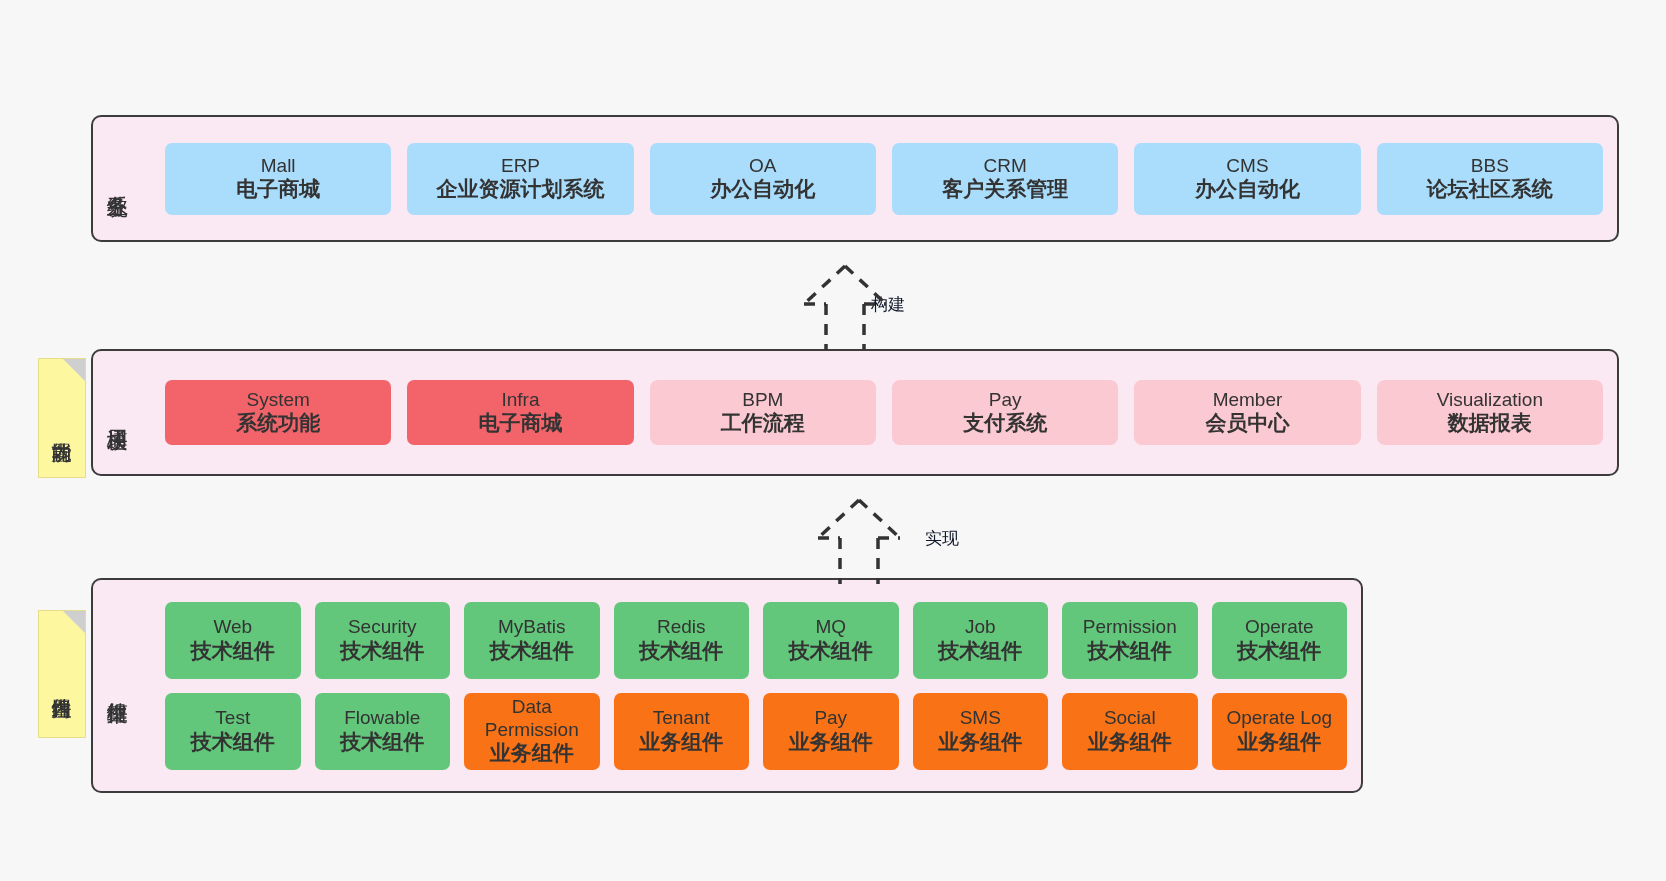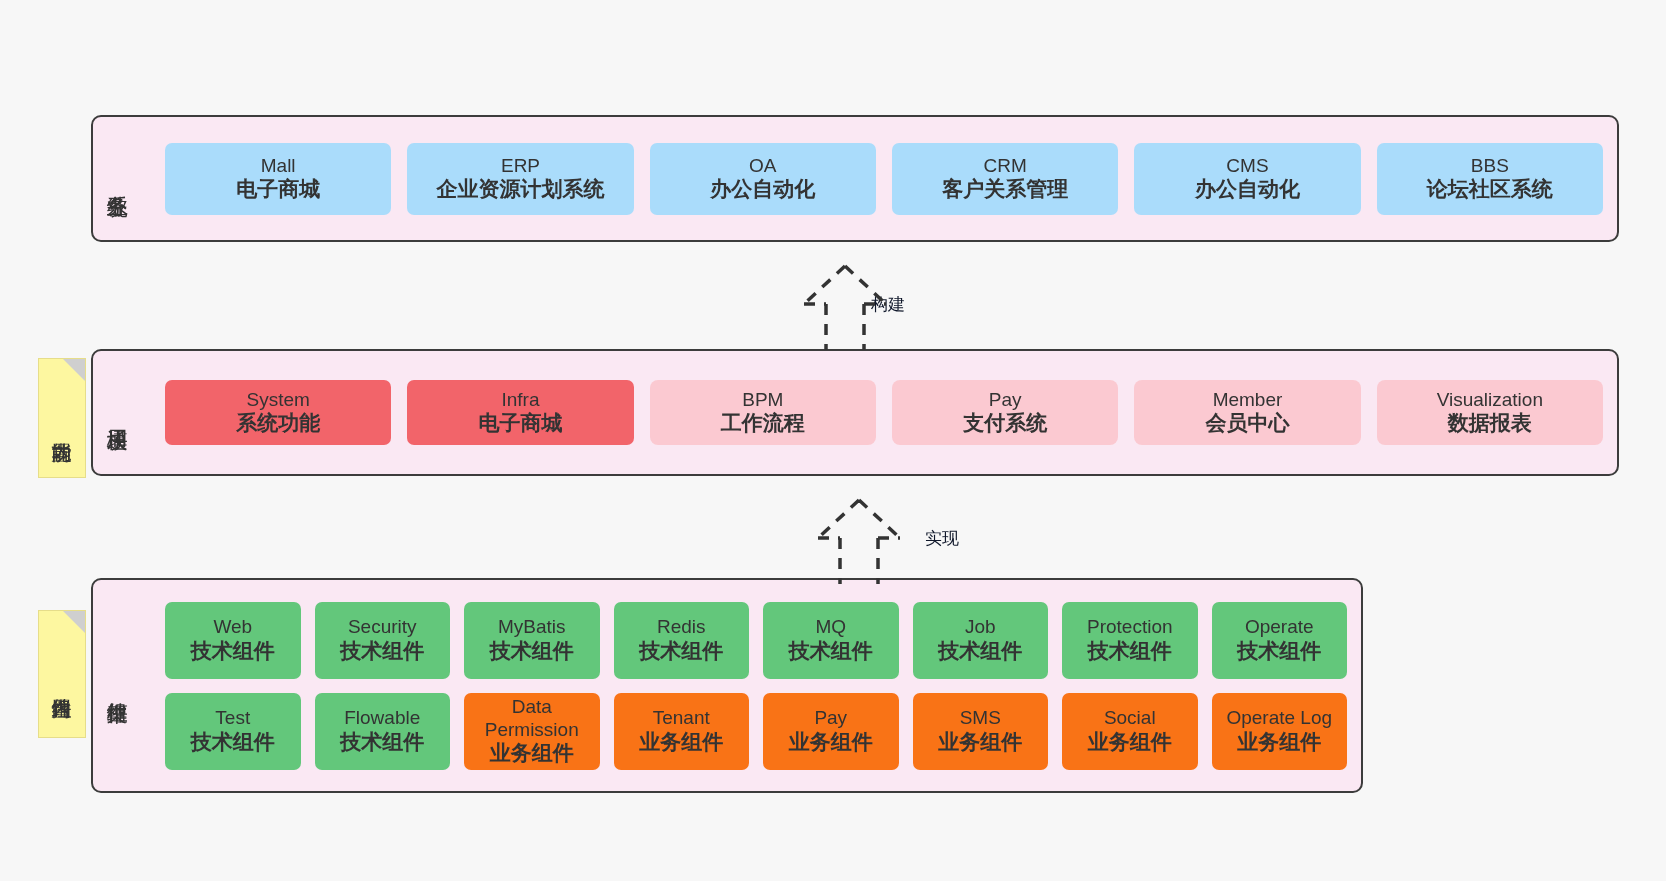--- a/index.html
+++ b/index.html
@@ -289,21 +289,21 @@
         </div>
         <div class="card green">
           <span class="t1">MQ</span>
           <span class="t2">技术组件</span>
         </div>
         <div class="card green">
           <span class="t1">Job</span>
           <span class="t2">技术组件</span>
         </div>
         <div class="card green">
-          <span class="t1">Protection</span>
+          <span class="t1">Permission</span>
           <span class="t2">技术组件</span>
         </div>
         <div class="card green">
           <span class="t1">Operate</span>
           <span class="t2">技术组件</span>
         </div>
       </div>
 
       <div class="row">
         <div class="card green">

